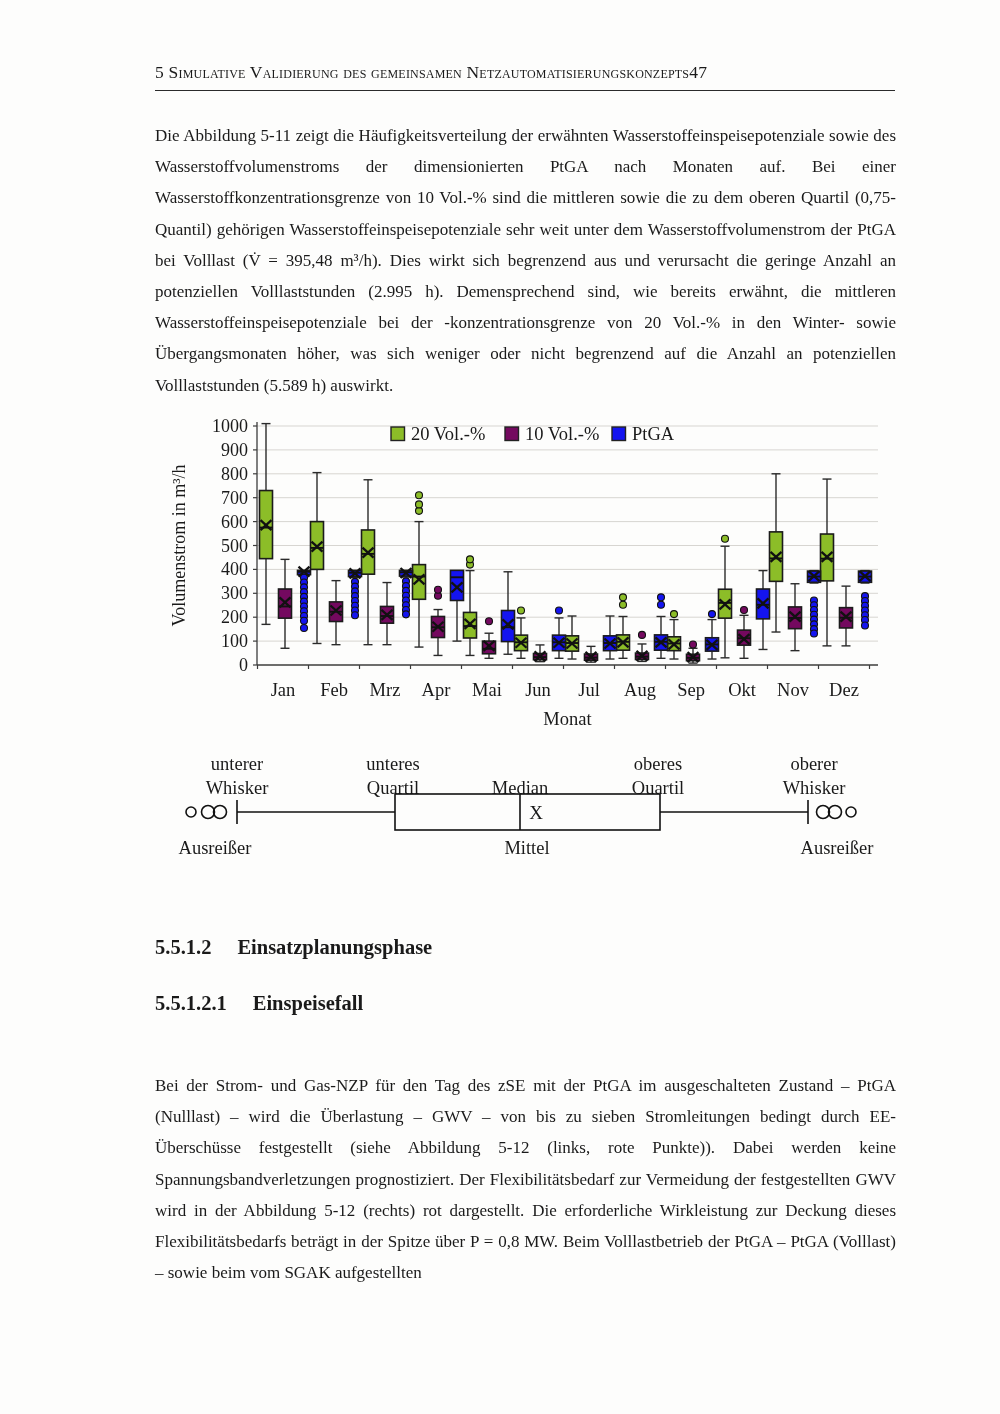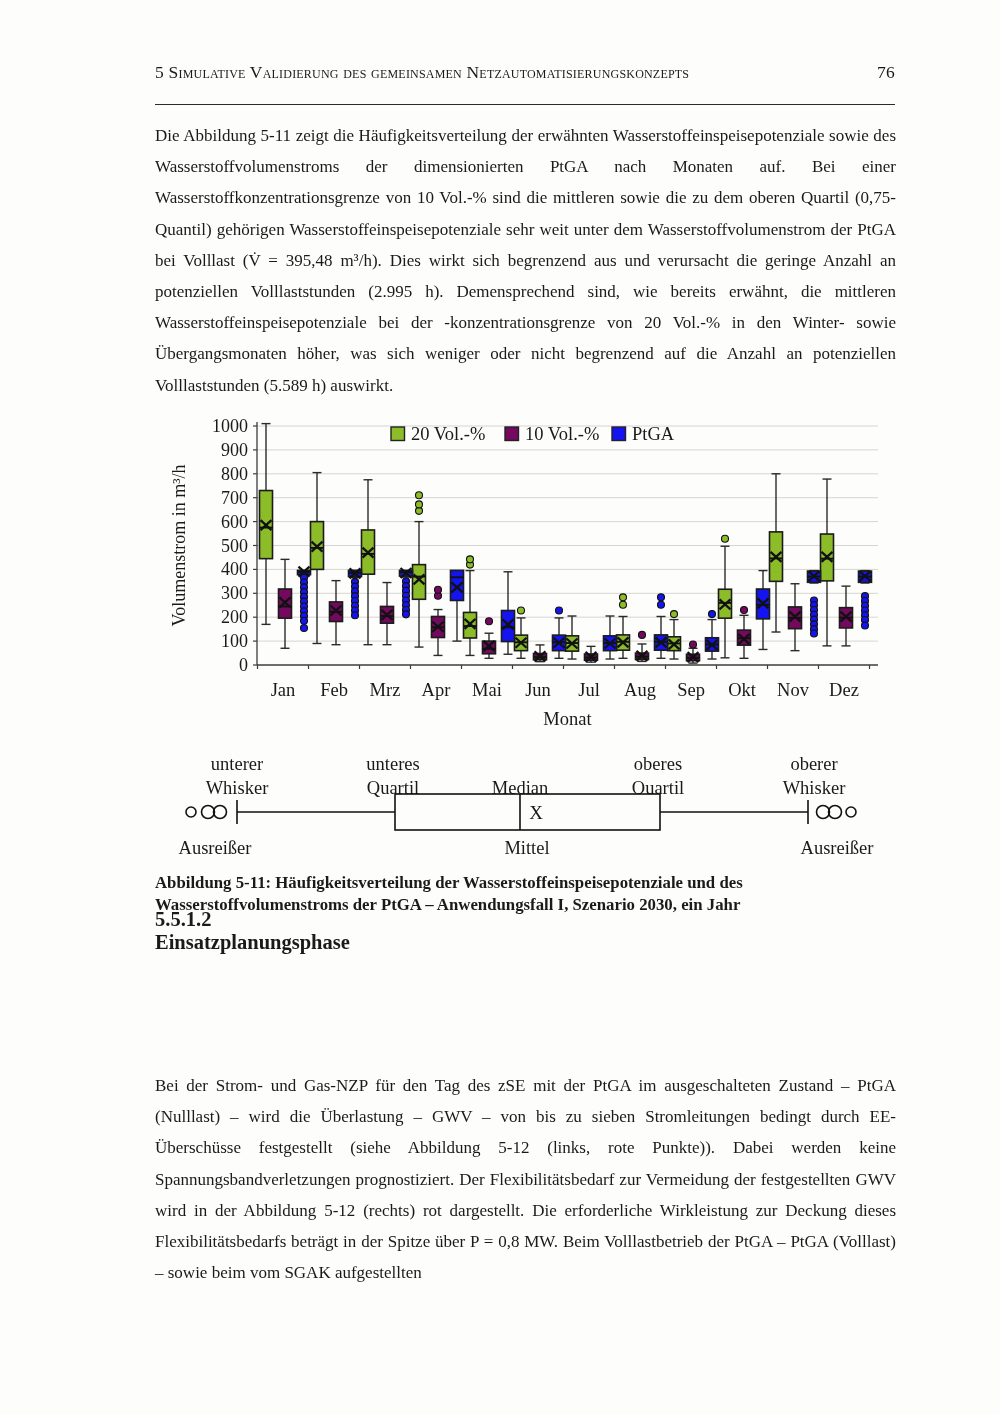--- a/index.html
+++ b/index.html
@@ -7,57 +7,57 @@
     position:relative;
     width:1000px;height:1414px;
     margin:0 auto;
     background:#fdfdfc;
     font-family:"Liberation Serif","DejaVu Serif",serif;
     color:#1a1a1a;
     overflow:hidden;
   }
   .running-head{
     position:absolute;left:155px;top:62px;width:740px;
-    display:flex;justify-content:space-between;align-items:flex-end;
+    display:flex;justify-content:flex-start;align-items:flex-end;
     font-variant:small-caps;
     font-size:17.5px;letter-spacing:.2px;
-    padding-bottom:21px;border-bottom:1.6px solid #2b2b2b;
+    padding-bottom:7px;border-bottom:1.6px solid #2b2b2b;
   }
   .body-text{
     position:absolute;left:155px;width:741px;
     font-size:17px;line-height:31.2px;
     text-align:justify;margin:0;
   }
   #para1{top:120px;}
   #para2{top:1036px;margin-top:34px;}
   .figure{position:absolute;left:0;top:0;width:1000px;height:0;margin:0;}
   #chart-svg{position:absolute;left:155px;top:413px;}
   #boxleg-svg{position:absolute;left:155px;top:750px;}
   .caption{
     position:absolute;left:155px;top:872px;width:741px;
     font-weight:bold;font-size:16.8px;line-height:21.5px;margin:0;
   }
   .heading{
     position:absolute;left:155px;width:741px;
     font-weight:bold;font-size:20.5px;margin:0;
     display:flex;
   }
-  #h5512{top:908px;flex-direction:column;}
+  #h5512{top:936px;}
   #h55121{top:992px;}
   .heading .num{margin-right:26px;}
   svg text{font-family:"Liberation Serif","DejaVu Serif",serif;fill:#1a1a1a;}
 </style>
 </head>
 <body>
 
 <div class="page">
 
   <header class="running-head">
     <span>5 Simulative Validierung des gemeinsamen Netzautomatisierungskonzepts</span>
-    <span>76</span>
+    <span>47</span>
   </header>
 
   <p class="body-text" id="para1">Die Abbildung 5-11 zeigt die Häufigkeitsverteilung der erwähnten Wasserstoffeinspeisepotenziale sowie des Wasserstoffvolumenstroms der dimensionierten PtGA nach Monaten auf. Bei einer Wasserstoffkonzentrationsgrenze von 10 Vol.-% sind die mittleren sowie die zu dem oberen Quartil (0,75-Quantil) gehörigen Wasserstoffeinspeisepotenziale sehr weit unter dem Wasserstoffvolumenstrom der PtGA bei Volllast (V̇ = 395,48 m³/h). Dies wirkt sich begrenzend aus und verursacht die geringe Anzahl an potenziellen Volllaststunden (2.995 h). Demensprechend sind, wie bereits erwähnt, die mittleren Wasserstoffeinspeisepotenziale bei der -konzentrationsgrenze von 20 Vol.-% in den Winter- sowie Übergangsmonaten höher, was sich weniger oder nicht begrenzend auf die Anzahl an potenziellen Volllaststunden (5.589 h) auswirkt.</p>
 
   <figure class="figure">
     <svg id="chart-svg" width="740" height="335" viewBox="0 0 740 335">
         <g>
           <line x1="102" y1="228.1" x2="723" y2="228.1" stroke="#d7d5d1" stroke-width="1"></line>
           <line x1="102" y1="204.2" x2="723" y2="204.2" stroke="#d7d5d1" stroke-width="1"></line>
           <line x1="102" y1="180.3" x2="723" y2="180.3" stroke="#d7d5d1" stroke-width="1"></line>
@@ -573,23 +573,26 @@
         <line x1="653" y1="50" x2="653" y2="74" stroke="#111" stroke-width="1.6"></line>
         <circle cx="668" cy="62" r="6.5" stroke="#111" stroke-width="1.6" fill="none"></circle>
         <circle cx="680" cy="62" r="6.5" stroke="#111" stroke-width="1.6" fill="none"></circle>
         <circle cx="696" cy="62" r="5" stroke="#111" stroke-width="1.6" fill="none"></circle>
         <text x="60" y="104" font-size="18.5" text-anchor="middle">Ausreißer</text>
         <text x="372" y="104" font-size="18.5" text-anchor="middle">Mittel</text>
         <text x="682" y="104" font-size="18.5" text-anchor="middle">Ausreißer</text>
       </svg>
   </figure>
 
-  <figcaption class="caption">Abbildung 5-11: Häufigkeitsverteilung der Wasserstoffeinspeisepotenziale und des Wasserstoffvolumenstroms der PtGA – Anwendungsfall I, Szenario 2030, ein Jahr</figcaption>
 
   <h3 class="heading" id="h5512">
     <span class="num">5.5.1.2</span>
     <span>Einsatzplanungsphase</span>
   </h3>
 
+  <h4 class="heading" id="h55121">
+    <span class="num">5.5.1.2.1</span>
+    <span>Einspeisefall</span>
+  </h4>
 
   <p class="body-text" id="para2">Bei der Strom- und Gas-NZP für den Tag des zSE mit der PtGA im ausgeschalteten Zustand – PtGA (Nulllast) – wird die Überlastung – GWV – von bis zu sieben Stromleitungen bedingt durch EE-Überschüsse festgestellt (siehe Abbildung 5-12 (links, rote Punkte)). Dabei werden keine Spannungsbandverletzungen prognostiziert. Der Flexibilitätsbedarf zur Vermeidung der festgestellten GWV wird in der Abbildung 5-12 (rechts) rot dargestellt. Die erforderliche Wirkleistung zur Deckung dieses Flexibilitätsbedarfs beträgt in der Spitze über P = 0,8 MW. Beim Volllastbetrieb der PtGA – PtGA (Volllast) – sowie beim vom SGAK aufgestellten</p>
 
 </div>
 
 </body></html>

